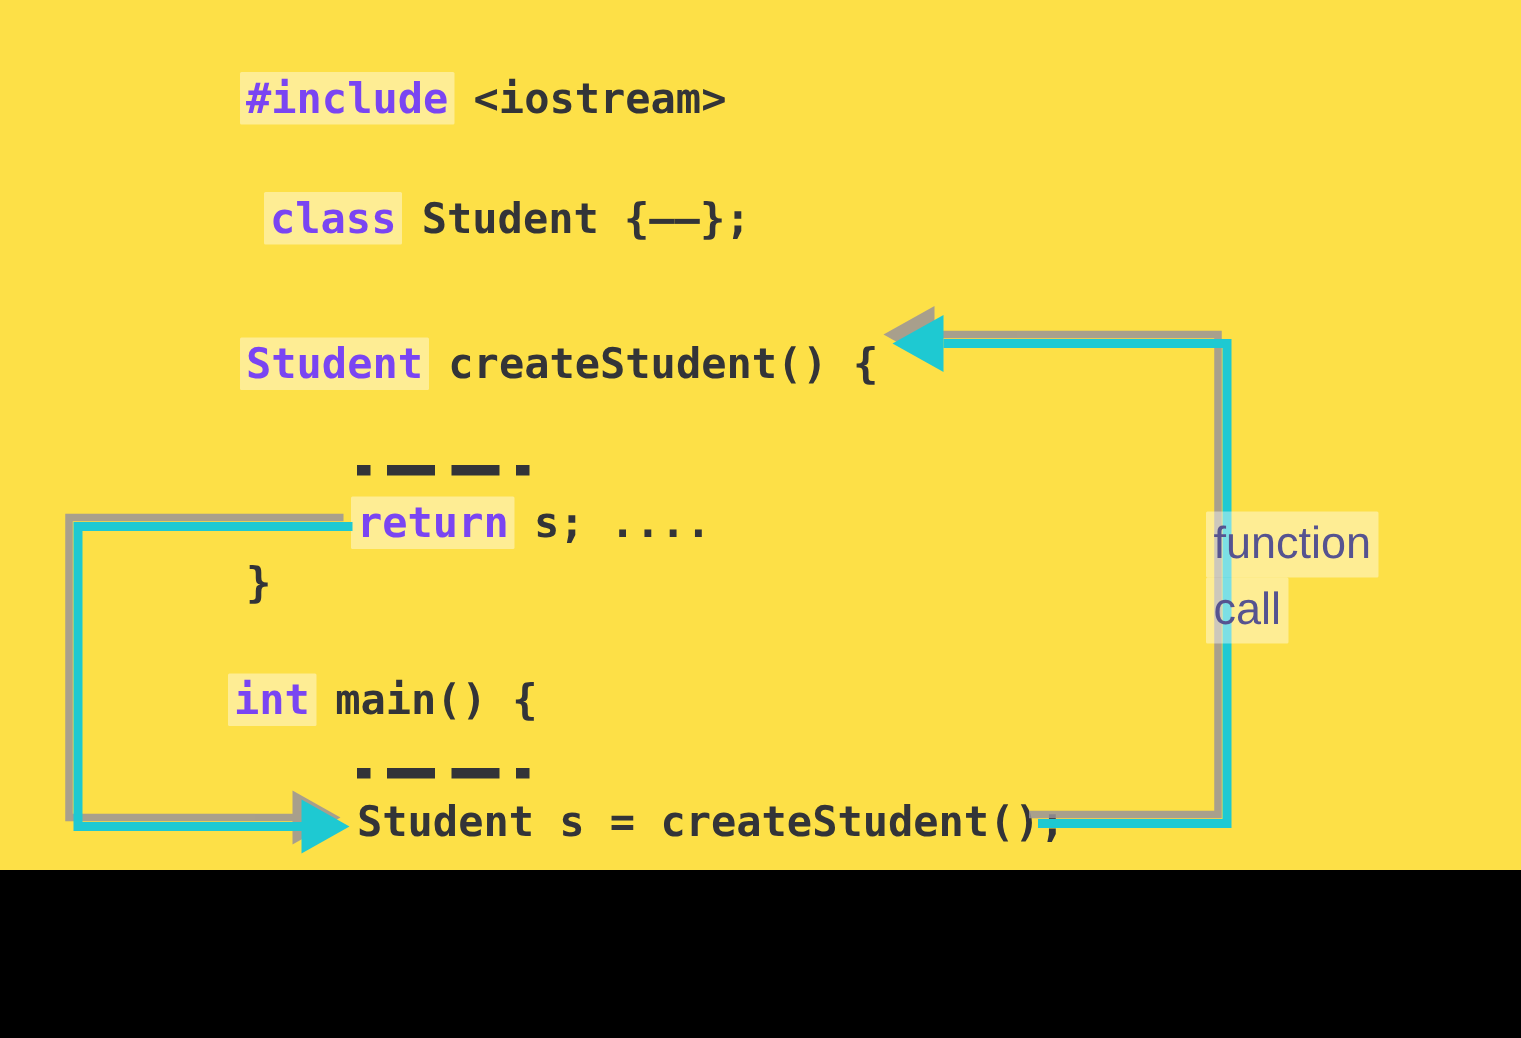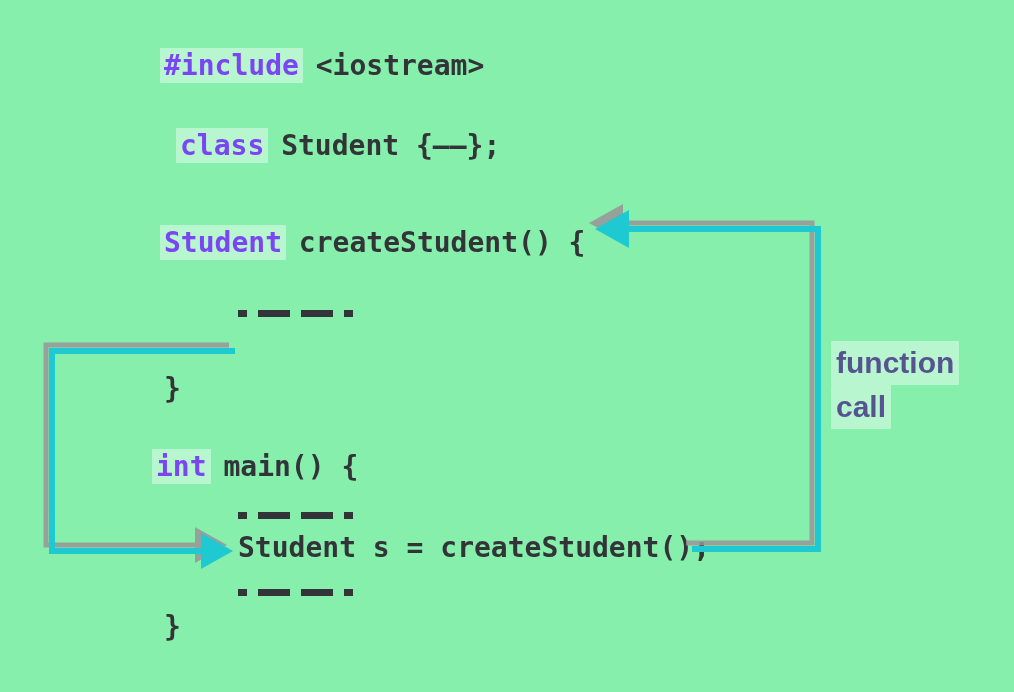--- a/index.html
+++ b/index.html
@@ -1,19 +1,19 @@
 <!DOCTYPE html>
 <html><head>
 <meta charset="utf-8">
 <style>
   html,body{margin:0;padding:0;background:#000;}
   .canvas{
     position:relative;
-    width:1014px;height:692px;
-    background:#86efac;
+    width:1014px;height:580px;
+    background:#fde047;
     overflow:hidden;
     font-family:"DejaVu Sans Mono", monospace;
   }
   .code-line{
     position:absolute;
     font-weight:bold;
     font-size:28px;
     line-height:34px;
     color:#333438;
     white-space:pre;
@@ -38,23 +38,23 @@
   .dashrow .d{
     height:7px;
     background:#333438;
     display:inline-block;
   }
   .dashrow .d.s{width:9px;}
   .dashrow .d.l{width:32px;}
   
   .annotation{
     position:absolute;
-    left:831px;top:341px;
+    left:804px;top:341px;
     font-family:"Liberation Sans", sans-serif;
-    font-weight:bold;
+    font-weight:normal;
     font-size:30px;
     line-height:44px;
     color:#565390;
   }
   .annotation span{
     display:inline-block;
     background:rgba(255,255,255,0.42);
     padding:0 5px;
     border-radius:1px;
   }
@@ -76,20 +76,21 @@
   <div class="code-line" style="left:164px;top:226px;"><span class="kw">Student</span><span class="plain"> createStudent() {</span></div>
 
 
   <div class="dashrow" style="left:238px;top:309px;">
     <span class="d s"></span>
       <span class="d l"></span>
       <span class="d l"></span>
       <span class="d s"></span>
   </div>
 
+  <div class="code-line" style="left:238px;top:332px;"><span class="kw">return</span><span class="plain"> s; ....</span></div>
 
   <div class="code-line" style="left:164px;top:372px;"><span class="plain">}</span></div>
 
   <div class="code-line" style="left:156px;top:450px;"><span class="kw">int</span><span class="plain"> main() {</span></div>
 
   <div class="dashrow" style="left:238px;top:511px;">
     <span class="d s"></span>
       <span class="d l"></span>
       <span class="d l"></span>
       <span class="d s"></span>

